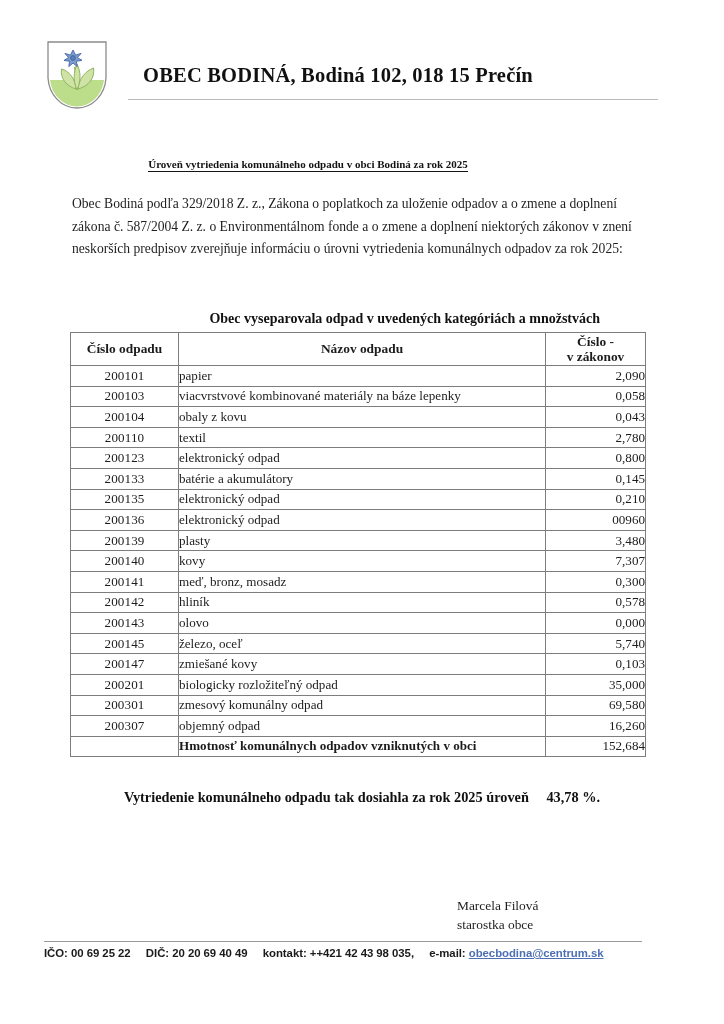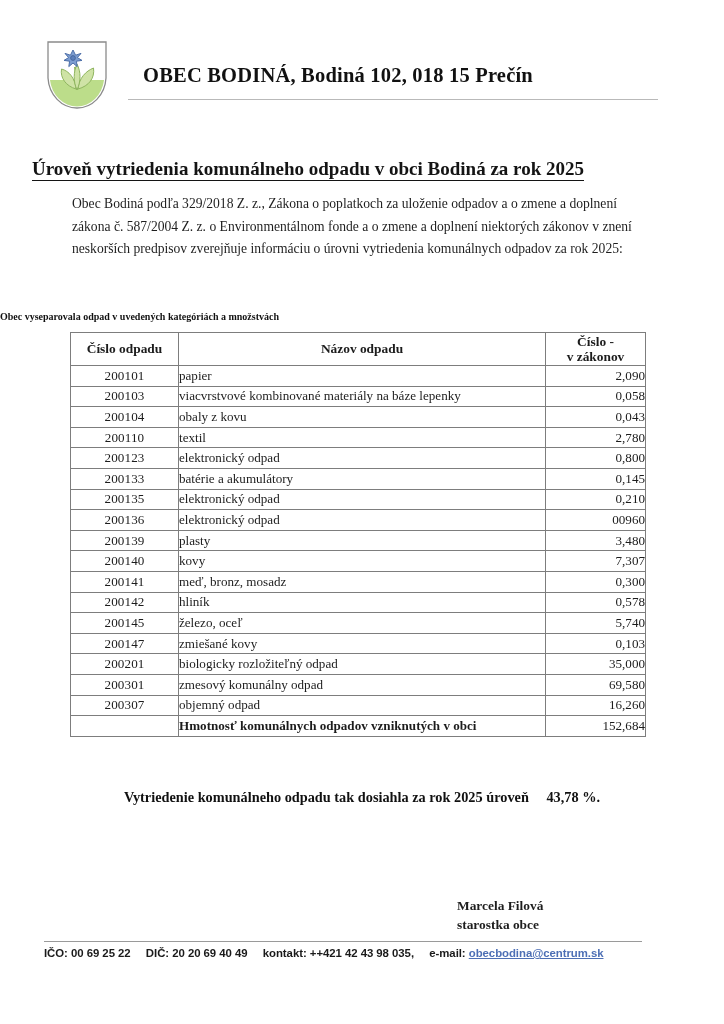--- a/index.html
+++ b/index.html
@@ -58,21 +58,21 @@
     border-top: 1px solid #b9b9b9;
   }
 
   
   .doc-title {
     position: absolute;
     left: 0;
     top: 158px;
     width: 616px;
     text-align: center;
-    font-size: 19px;
+    font-size: 11px;
     font-weight: bold;
     color: #141414;
   }
   .doc-title span {
     border-bottom: 1.4px solid #141414;
     padding-bottom: 1px;
   }
 
   
   .intro {
@@ -86,22 +86,22 @@
     text-align: left;
   }
   .intro p { margin: 0; }
 
   
   .table-caption {
     position: absolute;
     left: 0;
     top: 311px;
     width: 600px;
-    text-align: left;
-    font-size: 10px;
+    text-align: right;
+    font-size: 14px;
     font-weight: bold;
     color: #111;
   }
 
   
   .table-wrap {
     position: absolute;
     left: 70px;
     top: 332px;
     width: 575px;
@@ -168,21 +168,20 @@
   }
 
   
   .signature {
     position: absolute;
     left: 457px;
     top: 896px;
     font-size: 13.4px;
     line-height: 19px;
     color: #1e1e1e;
-    font-weight: bold;
   }
 
   
   .footer-rule {
     position: absolute;
     left: 44px;
     top: 941px;
     width: 598px;
     height: 0;
     border-top: 1.2px solid #9a9a9a;
@@ -321,20 +320,25 @@
             <td class="code">200141</td>
             <td class="name">meď, bronz, mosadz</td>
             <td class="weight">0,300</td>
           </tr>
           <tr>
             <td class="code">200142</td>
             <td class="name">hliník</td>
             <td class="weight">0,578</td>
           </tr>
           <tr>
+            <td class="code">200143</td>
+            <td class="name">olovo</td>
+            <td class="weight">0,000</td>
+          </tr>
+          <tr>
             <td class="code">200145</td>
             <td class="name">železo, oceľ</td>
             <td class="weight">5,740</td>
           </tr>
           <tr>
             <td class="code">200147</td>
             <td class="name">zmiešané kovy</td>
             <td class="weight">0,103</td>
           </tr>
           <tr>

